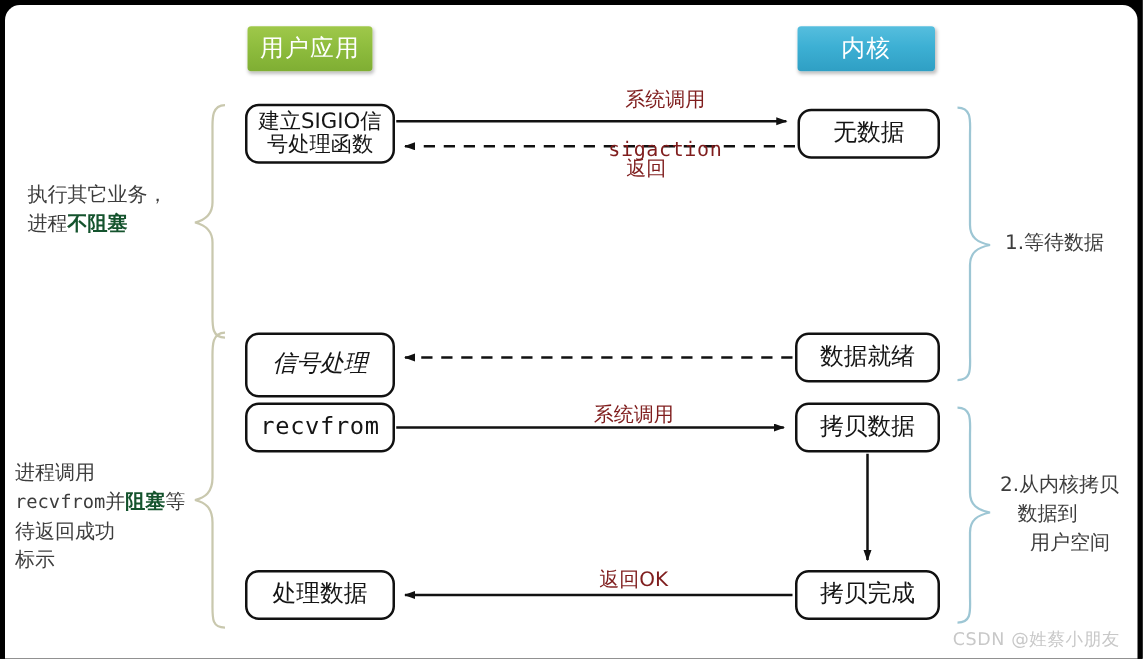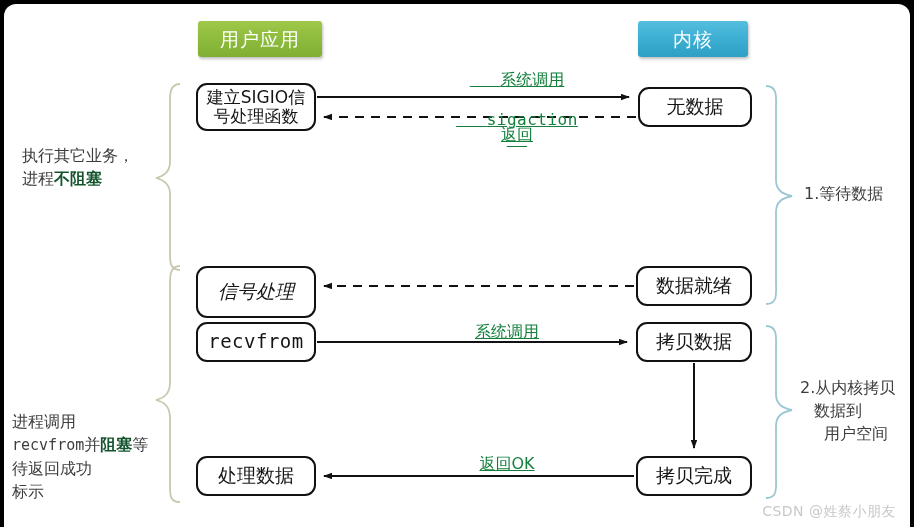--- a/index.html
+++ b/index.html
@@ -37,21 +37,21 @@
     font-size: 19px;
     line-height: 1;
     display: flex;
     align-items: center;
     justify-content: center;
     border-radius: 3px;
     letter-spacing: 1px;
     box-shadow: 1px 2px 3px rgba(0,0,0,0.25);
   }
   #chip-user {
-    left: 194px; top: 17px; width: 124px; height: 36px;
+    left: 194px; top: 17px; width: 100px; height: 36px;
     background: linear-gradient(180deg,#9fc84a 0%, #8fbd3e 45%, #7fae33 100%);
     text-align: right;
   }
   #chip-kernel {
     left: 634px; top: 17px; width: 110px; height: 36px;
     background: linear-gradient(180deg,#56bede 0%, #3db0d4 45%, #2f9fc4 100%);
   }
 
   
   .node {
@@ -79,27 +79,26 @@
   #n-sighandle { left: 192px; top: 262px; width: 120px; height: 52px; font-style: italic; }
   #n-ready   { left: 632px; top: 262px; width: 116px; height: 40px; }
   #n-recv    { left: 192px; top: 318px; width: 120px; height: 40px; }
   #n-copying { left: 632px; top: 318px; width: 116px; height: 40px; }
   #n-handle  { left: 192px; top: 452px; width: 120px; height: 40px; }
   #n-copied  { left: 632px; top: 452px; width: 116px; height: 40px; }
 
   
   .alabel {
     position: absolute;
-    color: #15803d;
+    color: #7f1d1d;
     font-size: 16px;
     line-height: 1.25;
     text-align: center;
     white-space: pre;
     z-index: 5;
-    text-decoration: underline;
   }
   .alabel .mono {
     font-family: "DejaVu Sans Mono", "Liberation Mono", monospace;
     letter-spacing: 0.5px;
   }
   #lbl-syscall1 { left: 393px; top: 46px; width: 240px; }
   #lbl-return   { left: 393px; top: 121px; width: 240px; }
   #lbl-sigio    { left: 373px; top: 252px; width: 260px; }
   #lbl-syscall2 { left: 373px; top: 318px; width: 260px; }
   #lbl-ok       { left: 373px; top: 450px; width: 260px; }
@@ -111,21 +110,21 @@
     font-size: 16px;
     line-height: 1.45;
     z-index: 5;
   }
   .side-note b { font-weight: bold; color: #14532d; }
   .side-note .mono {
     font-family: "DejaVu Sans Mono", "Liberation Mono", monospace;
     font-size: 15px;
   }
   #note-left-top { left: 18px; top: 140px; width: 140px; }
-  #note-left-bot { left: 8px; top: 362px; width: 150px; margin-top: 44px; }
+  #note-left-bot { left: 8px; top: 362px; width: 150px; }
   #note-right-top { left: 800px; top: 178px; width: 120px; }
   #note-right-bot { left: 796px; top: 372px; width: 124px; text-align: left; }
 
   #watermark {
     position: absolute;
     right: 14px;
     bottom: 6px;
     color: #c8c8c8;
     font-size: 14px;
     letter-spacing: 0.5px;

